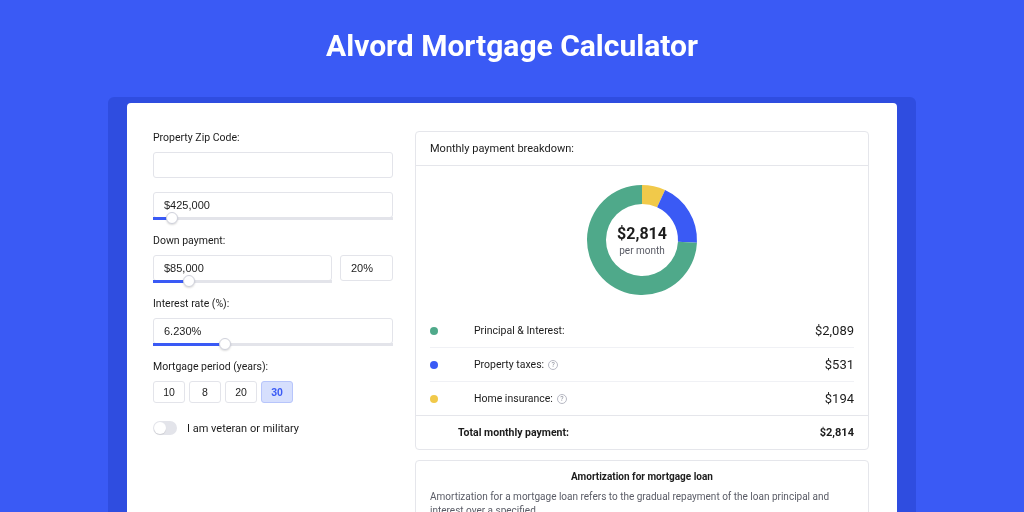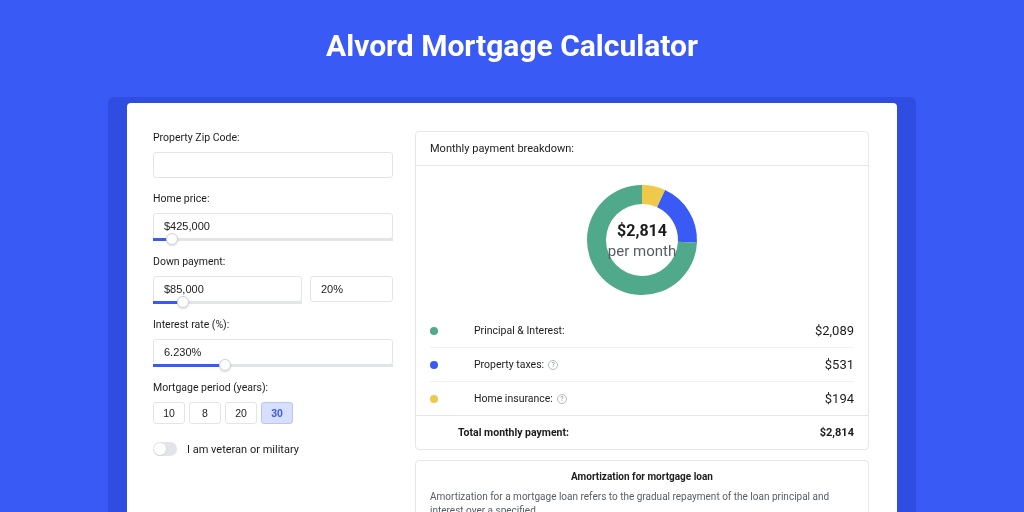--- a/index.html
+++ b/index.html
@@ -84,21 +84,21 @@
     background: #fff;
     border: 1px solid #d0d2dc;
     box-shadow: 0 1px 2px rgba(0,0,0,0.15);
     transform: translateX(-50%);
   }
   .row-split {
     display: flex;
     gap: 8px;
   }
   .row-split > div:first-child { flex: 1; position: relative; }
-  .row-split > div:last-child { width: 83px; }
+  .row-split > div:last-child { width: 53px; }
   .btn-row { display: flex; gap: 4px; }
   .period-btn {
     width: 32px;
     height: 22px;
     border: 1px solid #e3e4ea;
     background: #fff;
     border-radius: 3px;
     font-size: 10.5px;
     color: #1c1c1c;
     cursor: pointer;
@@ -154,21 +154,21 @@
     display: flex;
     flex-direction: column;
     align-items: center;
     justify-content: center;
   }
   .donut-amount {
     font-size: 16px;
     font-weight: 700;
   }
   .donut-sub {
-    font-size: 15px;
+    font-size: 10px;
     color: #5a5c66;
     margin-top: 2px;
   }
   .legend {
     padding: 4px 14px 0 14px;
   }
   .legend-row {
     display: flex;
     align-items: center;
     padding: 9px 0;
@@ -231,21 +231,20 @@
 <div class="card">
 
   <div class="left">
 
     <div class="field-group">
       <label class="field-label">Property Zip Code:</label>
       <input class="text-input" value="" style="">
     </div>
 
     <div class="field-group">
-      <label class="field-label">Home price:</label>
       <input class="text-input" value="$425,000" style="">
       <div class="slider-track">
         <div class="slider-fill" id="price-fill" style="width: 8%;"></div>
         <div class="slider-thumb" id="price-thumb" style="left: 8%;"></div>
       </div>
     </div>
 
     <div class="field-group">
       <label class="field-label">Down payment:</label>
       <div class="row-split">

